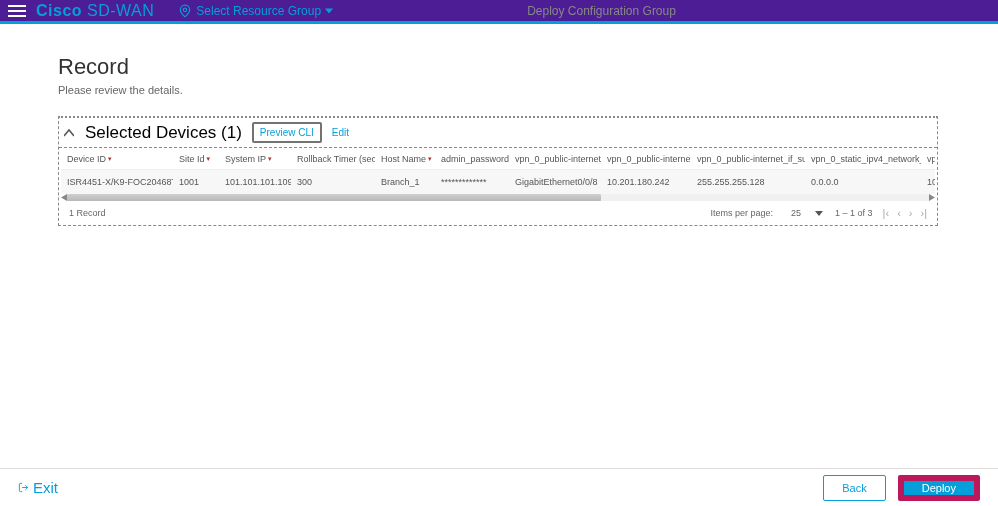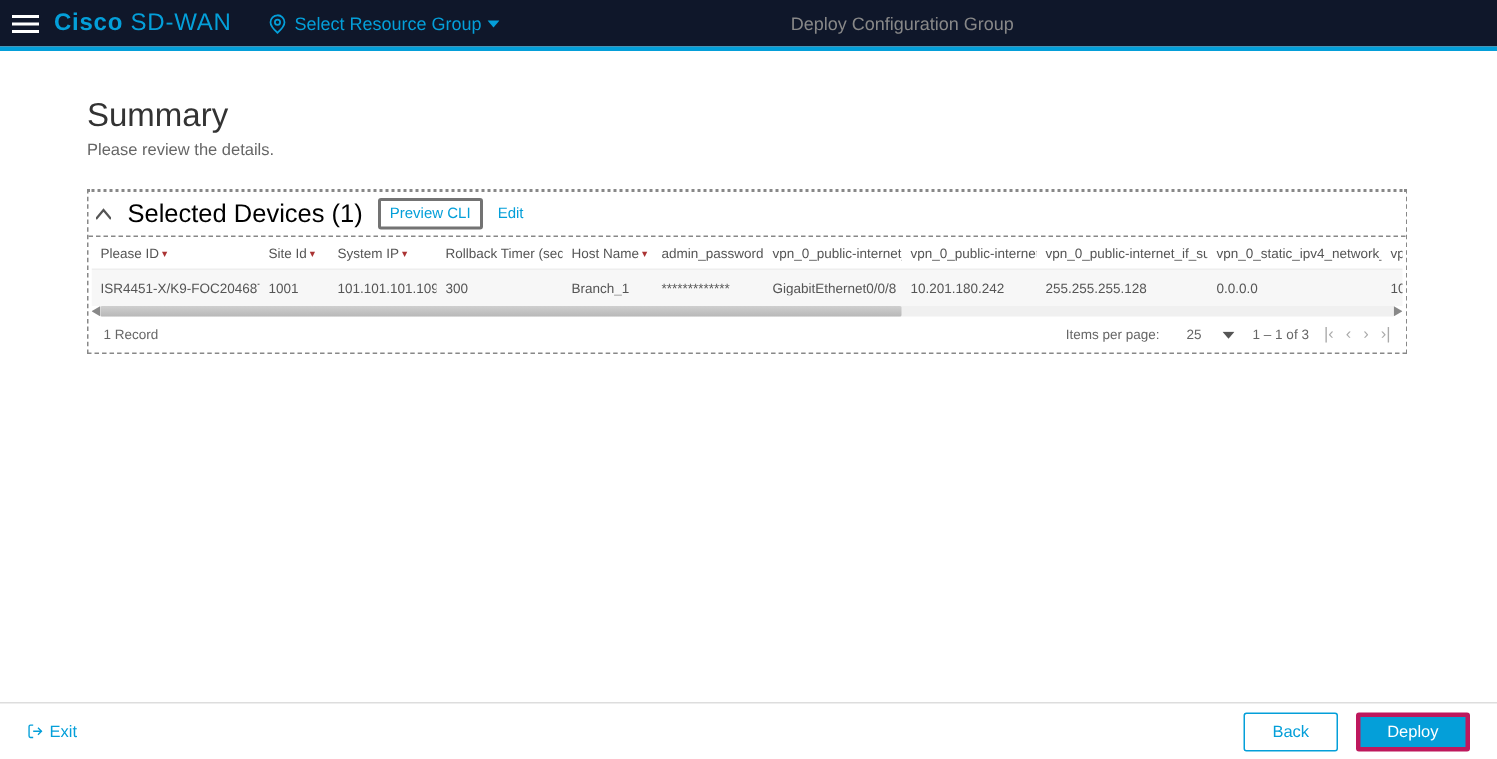--- a/index.html
+++ b/index.html
@@ -1,18 +1,18 @@
 <!DOCTYPE html>
 <html><head>
   <meta charset="utf-8">
   <style>
     * { margin: 0; padding: 0; box-sizing: border-box; font-family: 'Helvetica Neue', Arial, sans-serif; }
     body { width: 998px; height: 506px; overflow: hidden; font-size: 12px; color: #333; position: relative; background: #fff; }
     
-    .topbar { height: 31px; background: #0f172a; display: flex; align-items: center; padding: 0 8px; }
+    .topbar { height: 21px; background: #4c1d95; display: flex; align-items: center; padding: 0 8px; }
     .menu-icon { width: 18px; height: 18px; display: flex; flex-direction: column; justify-content: center; gap: 3px; cursor: pointer; margin-right: 10px; }
     .menu-icon span { display: block; height: 2px; background: #fff; }
     .brand { color: #049fd9; font-weight: 400; font-size: 16px; letter-spacing: 0.5px; }
     .brand .cisco { font-weight: 700; }
     .brand .sdwan { font-weight: 300; }
     .resource-grp { margin-left: 24px; display: flex; align-items: center; color: #049fd9; font-size: 12px; cursor: pointer; gap: 4px; }
     .wizard-title { color: #888; font-size: 12px; margin: 0 auto; transform: translateX(-60px); }
     
     .progress-strip { height: 3px; background: #049fd9; width: 100%; }
     
@@ -47,25 +47,25 @@
     .table-foot { display: flex; align-items: center; padding: 6px 8px; font-size: 9px; color: #666; text-align: center; }
     .rec-count { }
     .foot-right { margin-left: auto; display: flex; align-items: center; gap: 10px; }
     .ipp { display: flex; align-items: center; gap: 16px; }
     .ipp-select { display: flex; align-items: center; gap: 14px; padding: 1px 2px; }
     .pag-info { }
     .pag-ctrls { display: flex; align-items: center; gap: 8px; color: #aaa; font-size: 11px; }
     .pag-ctrls span { cursor: pointer; }
     
     .footer { position: absolute; left: 0; right: 0; bottom: 0; height: 38px; border-top: 1px solid #ddd; display: flex; align-items: center; padding: 0 18px; background: #fff; }
-    .exit-link { color: #049fd9; font-size: 11px; display: flex; align-items: center; gap: 4px; cursor: pointer; }
+    .exit-link { color: #049fd9; font-size: 15px; display: flex; align-items: center; gap: 4px; cursor: pointer; }
     .foot-btns { margin-left: auto; display: flex; gap: 12px; }
     .btn { height: 26px; min-width: 54px; padding: 0 18px; border-radius: 2px; font-size: 11px; display: flex; align-items: center; justify-content: center; cursor: pointer; }
     .btn-back { border: 1px solid #049fd9; color: #049fd9; background: #fff; }
-    .btn-deploy { background: #049fd9; color: #fff; border: 3px solid #be185d; }
+    .btn-deploy { background: #049fd9; color: #fff; border: 6px solid #be185d; }
   </style>
 </head>
 <body>
 
 <div class="topbar">
   <div class="menu-icon">
       <span></span>
       <span></span>
       <span></span>
     </div>
@@ -81,40 +81,40 @@
     <span>Select Resource Group</span>
     <svg width="8" height="8" viewBox="0 0 10 6">
         <path d="M0 0 L5 6 L10 0 Z" fill="#049fd9"></path>
       </svg>
   </div>
   <div class="wizard-title">Deploy Configuration Group</div>
 </div>
 <div class="progress-strip"></div>
 
 <div class="main">
-  <div class="summary-title">Summary</div>
+  <div class="summary-title">Record</div>
   <div class="summary-sub">Please review the details.</div>
 
   <div class="panel">
     <div class="panel-header">
       <div class="caret">
         <svg width="10" height="10" viewBox="0 0 10 6">
             <path d="M0 6 L5 0 L10 6" fill="none" stroke="#555" stroke-width="1.5"></path>
           </svg>
       </div>
       <div class="sel-title">Selected Devices (1)</div>
       <div class="preview-btn">Preview CLI</div>
       <div class="edit-link">Edit</div>
     </div>
 
     <div class="table-wrap">
       <div class="table-scroll">
         <div class="thead">
           <div class="cell c0">
-              <span>Please ID</span>
+              <span>Device ID</span>
               <span class="sort-icn">▾</span>
             </div>
           <div class="cell c1">
               <span>Site Id</span>
               <span class="sort-icn">▾</span>
             </div>
           <div class="cell c2">
               <span>System IP</span>
               <span class="sort-icn">▾</span>
             </div>

